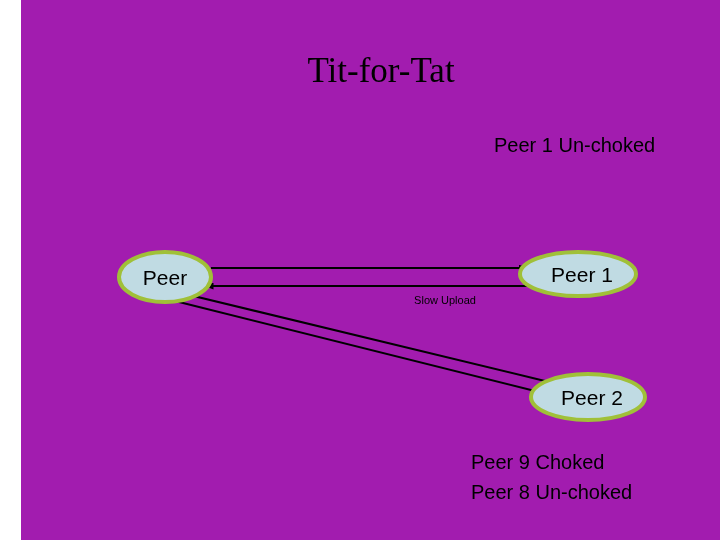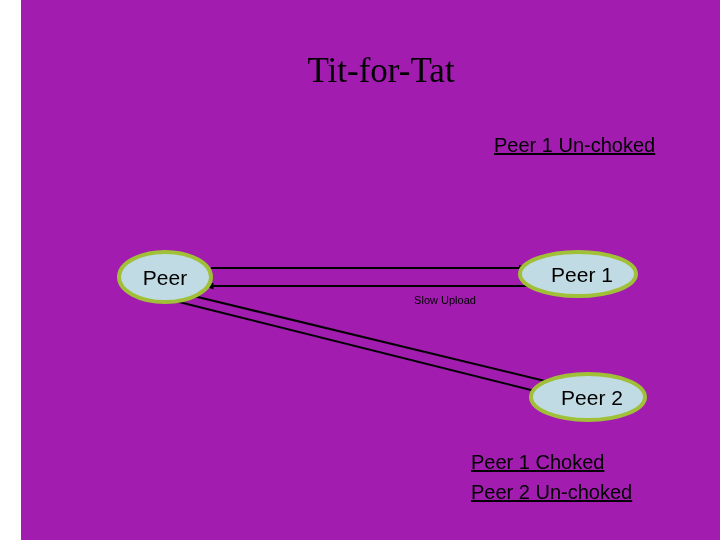--- a/index.html
+++ b/index.html
@@ -40,21 +40,20 @@
   }
   
   .statusblock {
     position: absolute;
     font-family: "Liberation Sans", sans-serif;
     font-size: 20px;
     line-height: 30px;
     color: #000000;
     white-space: nowrap;
     text-align: left;
-    text-decoration: underline;
   }
   #status-top {
     left: 473px;
     top: 130px;
   }
   #status-bottom {
     left: 450px;
     top: 447px;
   }
   .statusblock .line {
@@ -138,17 +137,17 @@
       <text class="node-label" x="561" y="276">Peer 1</text>
     </g>
 
     <g>
       <ellipse class="ellipse-shape" cx="567" cy="397" rx="57" ry="23"></ellipse>
       <text class="node-label" x="571" y="399">Peer 2</text>
     </g>
   </svg>
 
   <div class="statusblock" id="status-bottom">
-    <span class="line">Peer 1 Choked</span>
-    <span class="line">Peer 2 Un-choked</span>
+    <span class="line">Peer 9 Choked</span>
+    <span class="line">Peer 8 Un-choked</span>
   </div>
 
 </div>
 
 </body></html>

